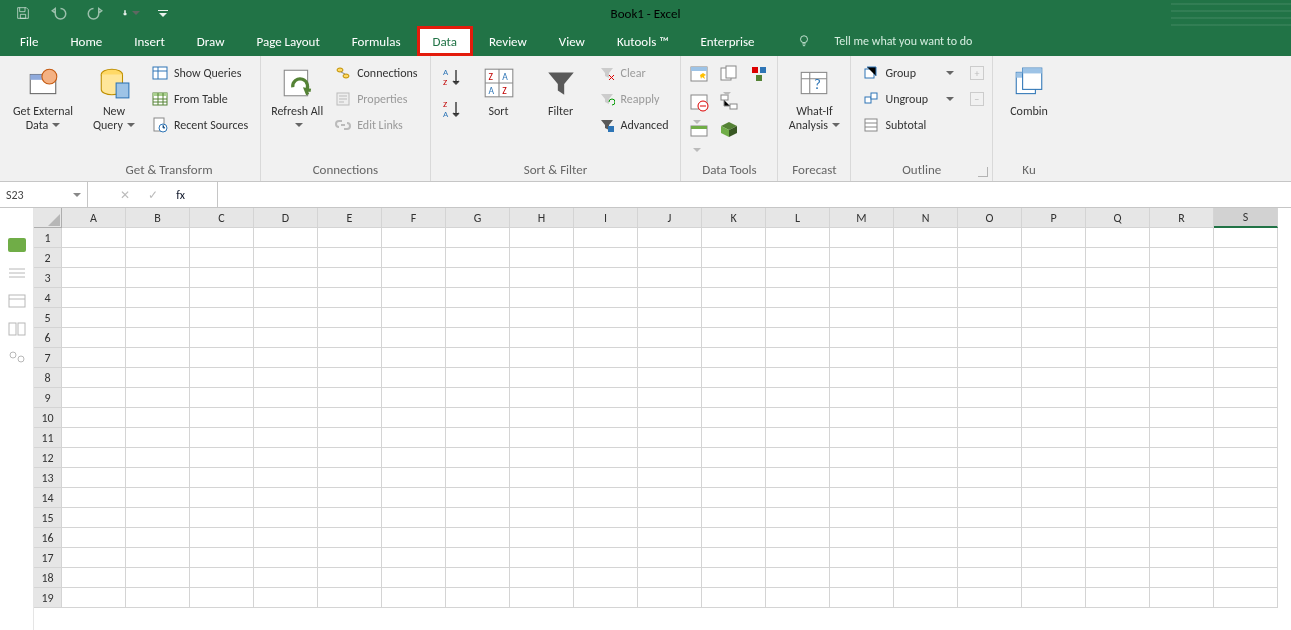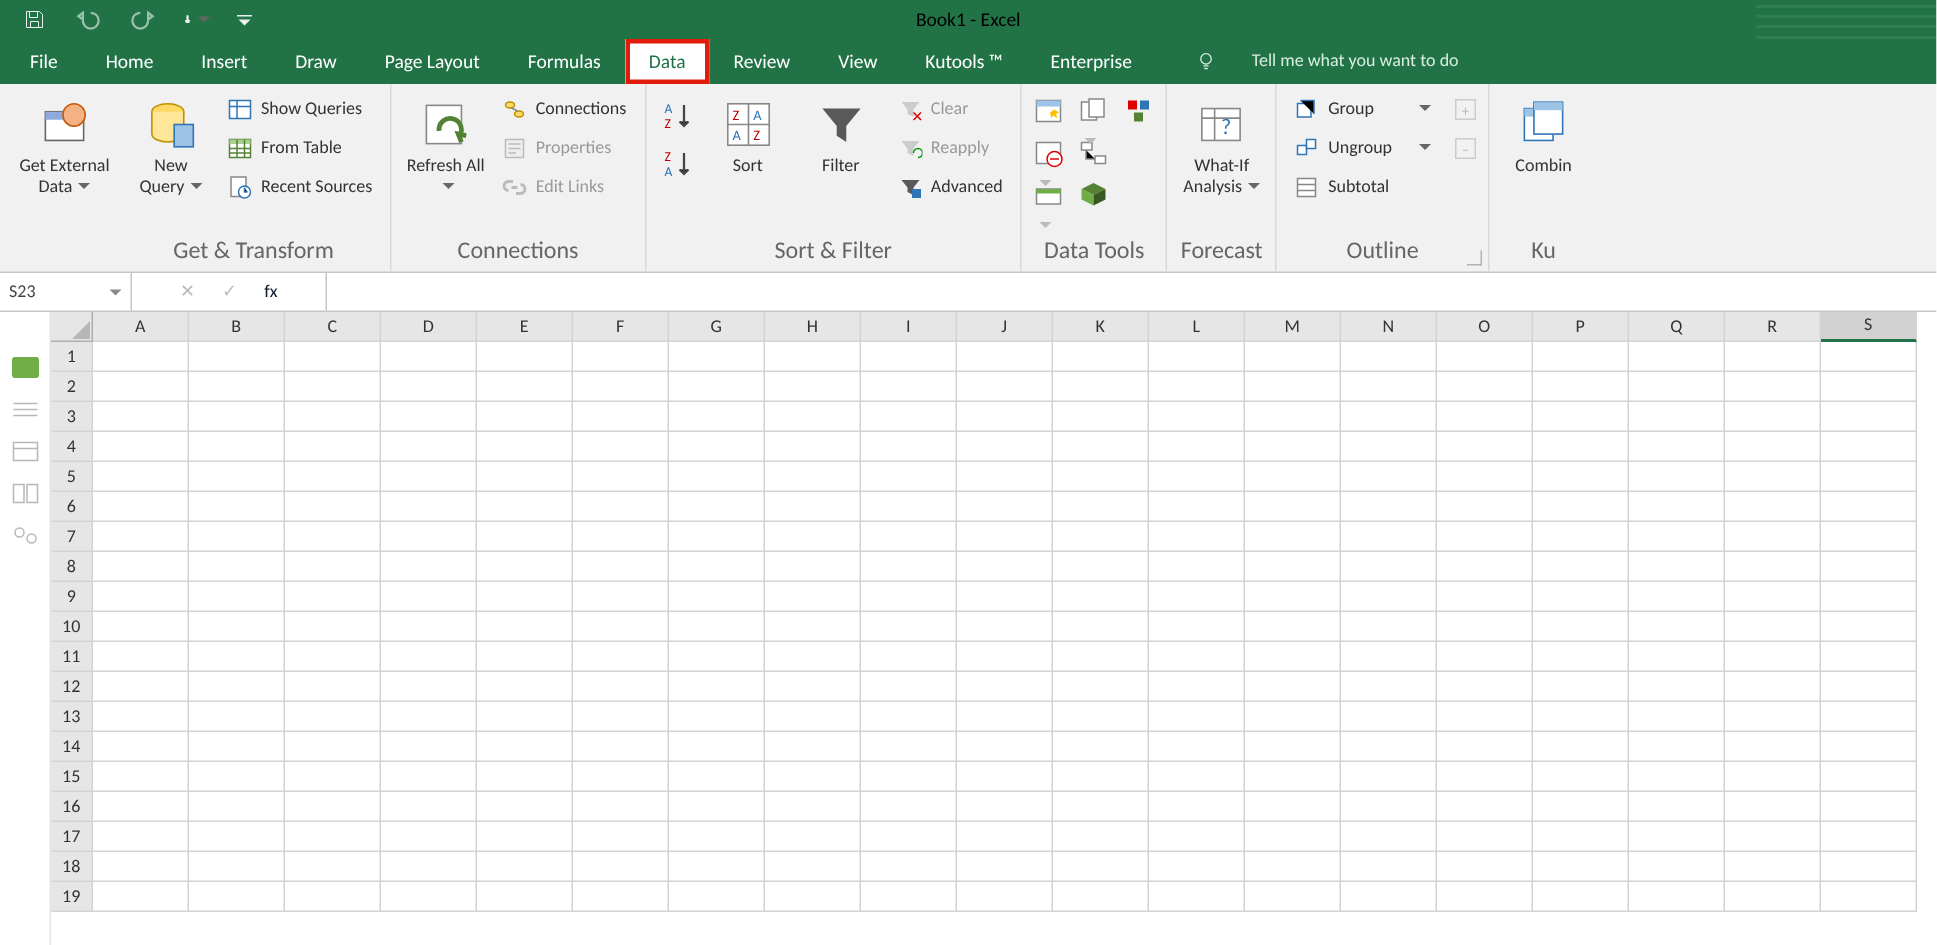--- a/index.html
+++ b/index.html
@@ -18,21 +18,21 @@
   .ribbon-tabs .tab { padding: 0 16px; display:flex; align-items:center; cursor:default; position:relative; white-space:nowrap;}
   .ribbon-tabs .tab.active { background:#fff; color:#217346; }
   .ribbon-tabs .tab.highlight { box-shadow: inset 0 0 0 3px #e31b0c; }
   .tellme { display:flex; align-items:center; gap:24px; padding:0 10px; margin-left:16px; color:#d6eee0; font-size:12px;}
   .tellme .bulb { width:14px; height:14px; }
 
   
   .ribbon { height: 126px; background:#f1f1f1; border-bottom:1px solid #c6c6c6; display:flex; align-items:stretch; overflow:hidden;}
   .group { border-right:1px solid #d9d9d9; padding:4px 8px 0 8px; display:flex; flex-direction:column; justify-content:space-between; }
   .group .body { flex:1; display:flex; align-items:flex-start; gap:6px; padding-top:2px;}
-  .group .caption { text-align:center; font-size:16px; color:#666; padding:2px 0 4px; position:relative; white-space:nowrap;}
+  .group .caption { text-align:center; font-size:13px; color:#666; padding:2px 0 4px; position:relative; white-space:nowrap;}
   .launch { position:absolute; right:-4px; bottom:4px; width:10px; height:10px; border:1px solid #9a9a9a; border-left:none; border-top:none; opacity:.7;}
   .bigbtn { width:56px; display:flex; flex-direction:column; align-items:center; gap:4px; padding:4px 2px; text-align:center; font-size:12px; color:#333;}
   .bigbtn.w70{width:70px;}
   .bigbtn .ic { width:34px; height:34px; display:flex; align-items:center; justify-content:center;}
   .bigbtn .lbl { line-height:14px; }
   .smbtn { display:flex; align-items:center; gap:6px; font-size:12px; color:#333; padding:3px 4px; white-space:nowrap;}
   .smbtn .ic { width:16px; height:16px; display:flex; align-items:center; justify-content:center;}
   .smbtn.dim { color:#9a9a9a; }
   .col { display:flex; flex-direction:column; gap:4px; }
   .iconcol { display:flex; flex-direction:column; gap:10px; align-items:center; padding:4px 2px;}

